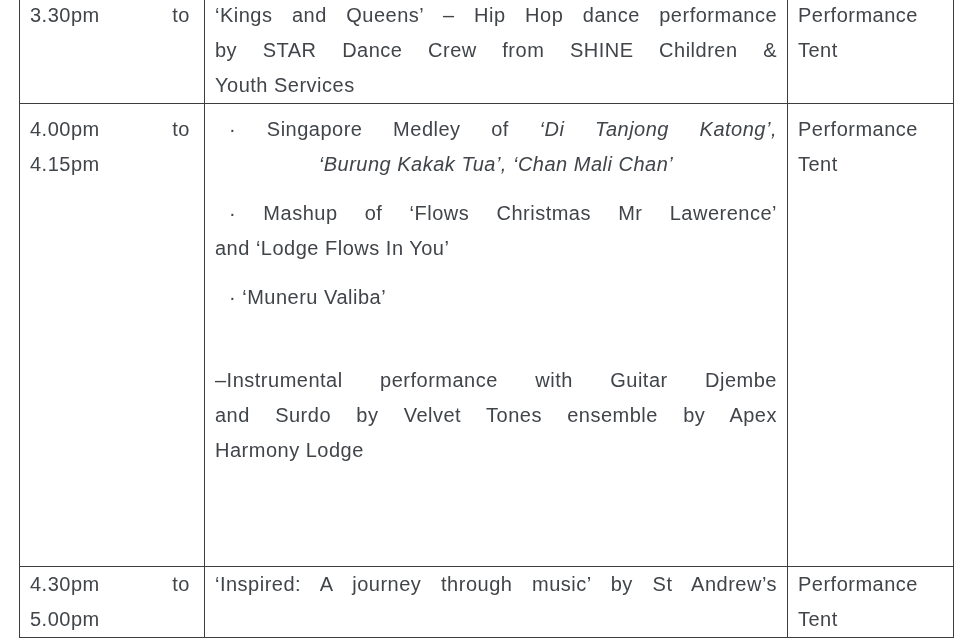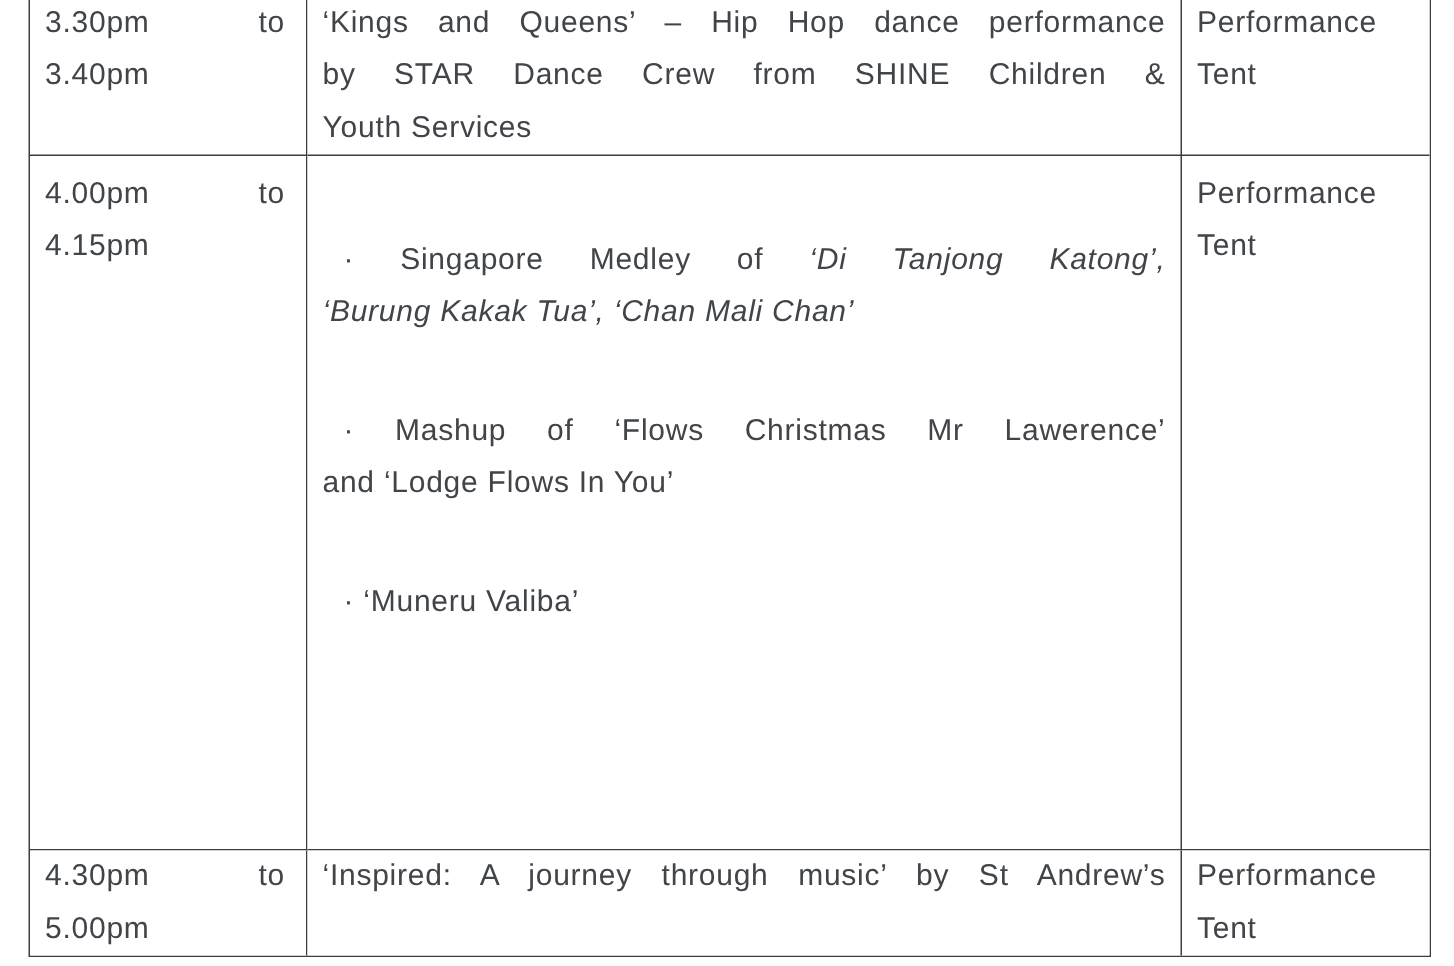--- a/index.html
+++ b/index.html
@@ -34,22 +34,22 @@
   .c1, .c2 { border-right: 1px solid #3b3e41; }
   .r1 .cell-b, .rb { border-bottom: 1px solid #3b3e41; }
 
   .cell.time { padding: 0 14px 0 10px; }
   .cell.desc { padding: 0 10px; }
   .cell.loc  { padding: 0 9px 0 10px; }
   .cell.pt   { padding-top: 8px; }
 
   .line { line-height: 35px; }
   .j { text-align: justify; text-align-last: justify; }
-  .indent { text-indent: 14px; margin-top: 44px; }
-  .it { font-style: italic; }
+  .indent { text-indent: 14px; }
+  .it { font-style: italic; text-align: center; }
 
   .time-line1 {
     display: flex;
     justify-content: space-between;
     line-height: 35px;
   }
   .para { margin-bottom: 14px; }
   .para:last-child { margin-bottom: 0; }
   .blank { height: 20px; margin-bottom: 14px; }
 </style>
@@ -57,21 +57,20 @@
 <body>
 
 <div class="stage">
   <div class="tbl">
 
     <div class="cell time c1 rb">
       <div class="time-line1">
         <span>3.30pm</span>
         <span>to</span>
       </div>
-      <div class="line">3.40pm</div>
     </div>
     <div class="cell desc c2 rb">
       <div class="para">
         <div class="line j">‘Kings and Queens’ – Hip Hop dance performance</div>
         <div class="line j">by STAR Dance Crew from SHINE Children &amp;</div>
         <div class="line">Youth Services</div>
       </div>
     </div>
     <div class="cell loc rb">
       <div class="line">Performance</div>
@@ -93,20 +92,25 @@
         <div class="line it">‘Burung Kakak Tua’, ‘Chan Mali Chan’</div>
       </div>
       <div class="para">
         <div class="line j indent">· Mashup of ‘Flows Christmas Mr Lawerence’</div>
         <div class="line">and ‘Lodge Flows In You’</div>
       </div>
       <div class="para">
         <div class="line indent">· ‘Muneru Valiba’</div>
       </div>
       <div class="blank"></div>
+      <div class="para">
+        <div class="line j">–Instrumental performance with Guitar Djembe</div>
+        <div class="line j">and Surdo by Velvet Tones ensemble by Apex</div>
+        <div class="line">Harmony Lodge</div>
+      </div>
     </div>
     <div class="cell loc rb pt">
       <div class="line">Performance</div>
       <div class="line">Tent</div>
     </div>
 
     <div class="cell time c1">
       <div class="time-line1">
         <span>4.30pm</span>
         <span>to</span>

